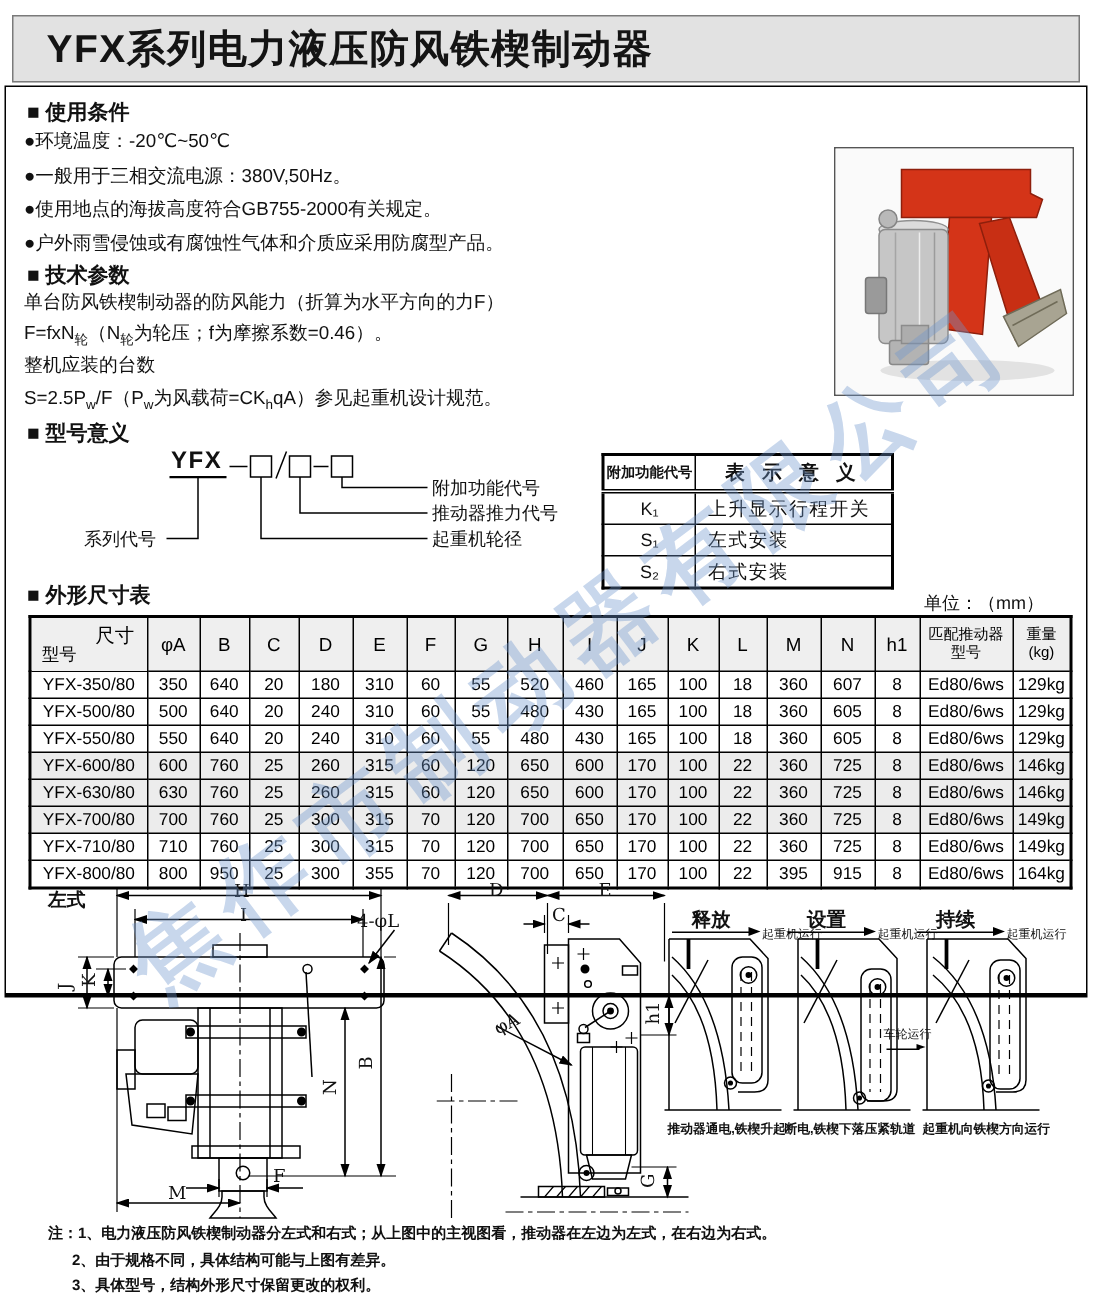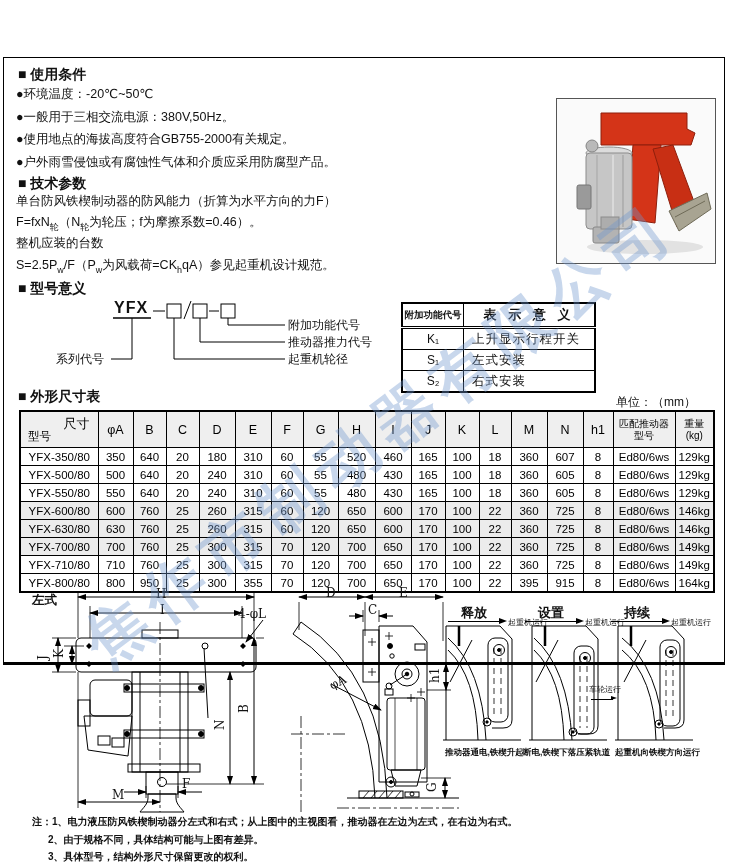--- a/index.html
+++ b/index.html
@@ -62,20 +62,23 @@
   .watermark{position:absolute;left:-30px;top:392px;width:820px;text-align:center;
              font-size:62px;font-weight:bold;letter-spacing:10px;color:rgba(110,150,205,0.38);
              transform:rotate(-37deg);pointer-events:none;z-index:60;white-space:nowrap}
   svg{display:block}
 </style>
 </head>
 <body>
 
 <div class="page">
 
+  <div class="title-bar">
+    <span>YFX系列电力液压防风铁楔制动器</span>
+  </div>
 
   <div class="content">
 
     <div class="abs h2" style="left:14px;top:8px">■ 使用条件</div>
     <div class="abs txt" style="left:12px;top:28px">●环境温度：-20℃~50℃</div>
     <div class="abs txt" style="left:12px;top:51px">●一般用于三相交流电源：380V,50Hz。</div>
     <div class="abs txt" style="left:12px;top:73px">●使用地点的海拔高度符合GB755-2000有关规定。</div>
     <div class="abs txt" style="left:12px;top:96px">●户外雨雪侵蚀或有腐蚀性气体和介质应采用防腐型产品。</div>
 
     <div class="abs h2" style="left:14px;top:117px">■ 技术参数</div>

